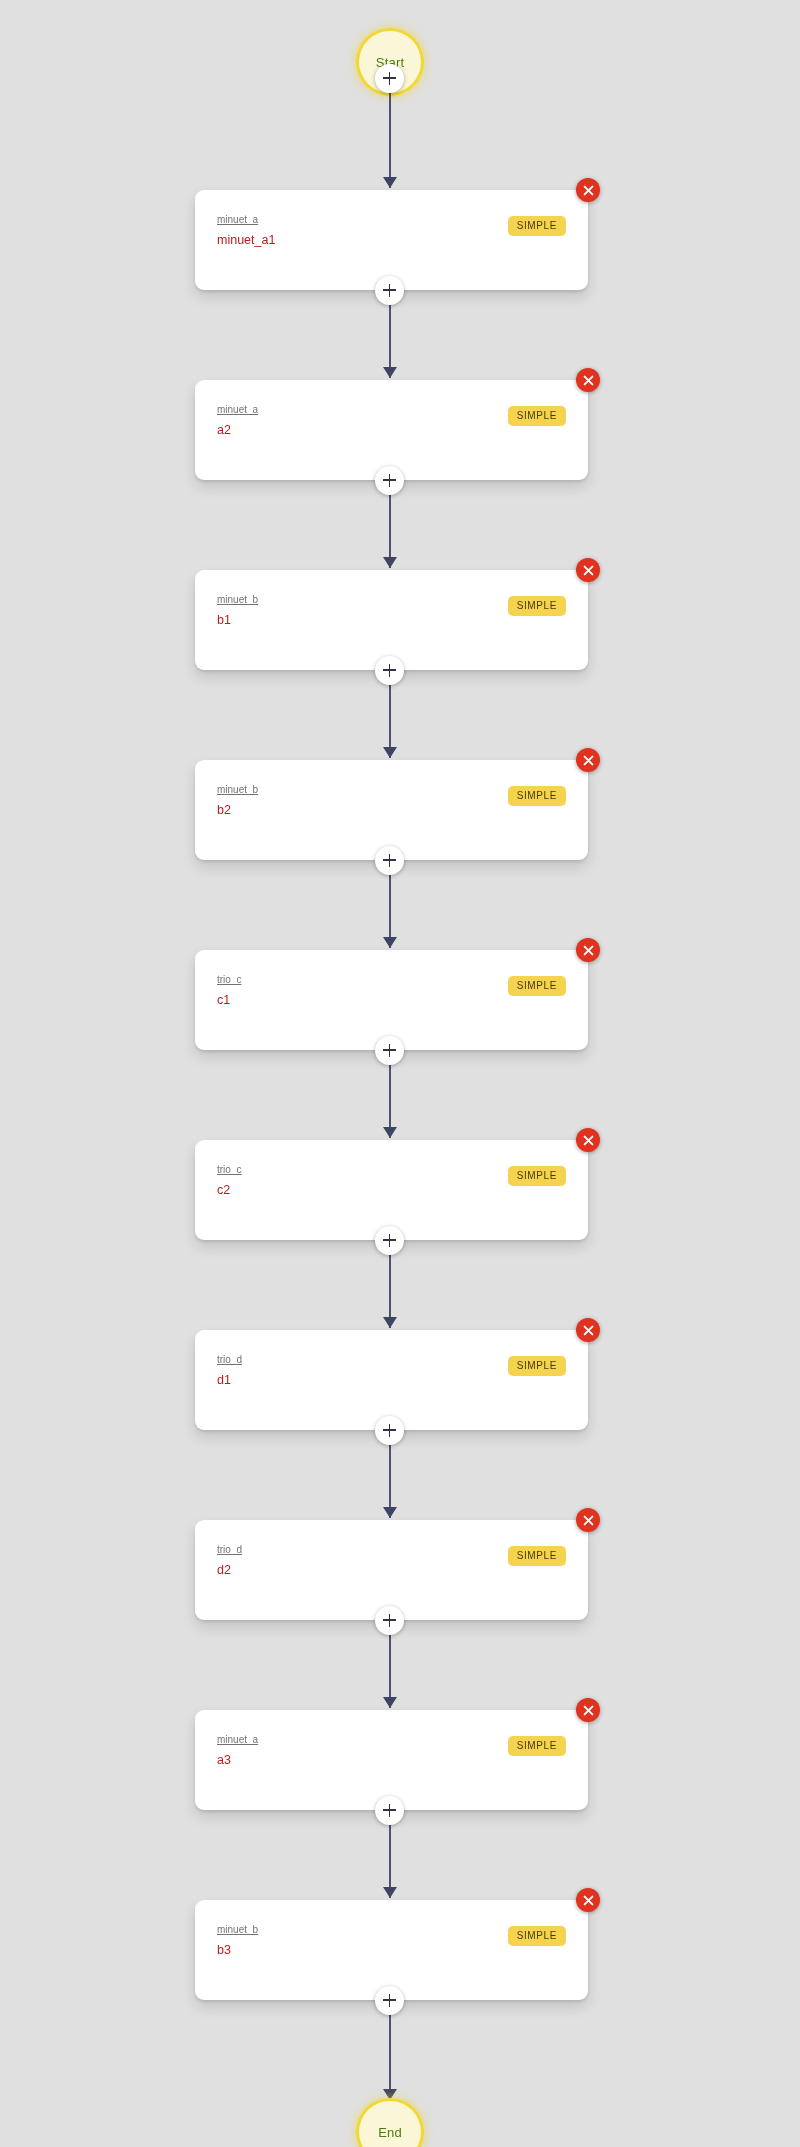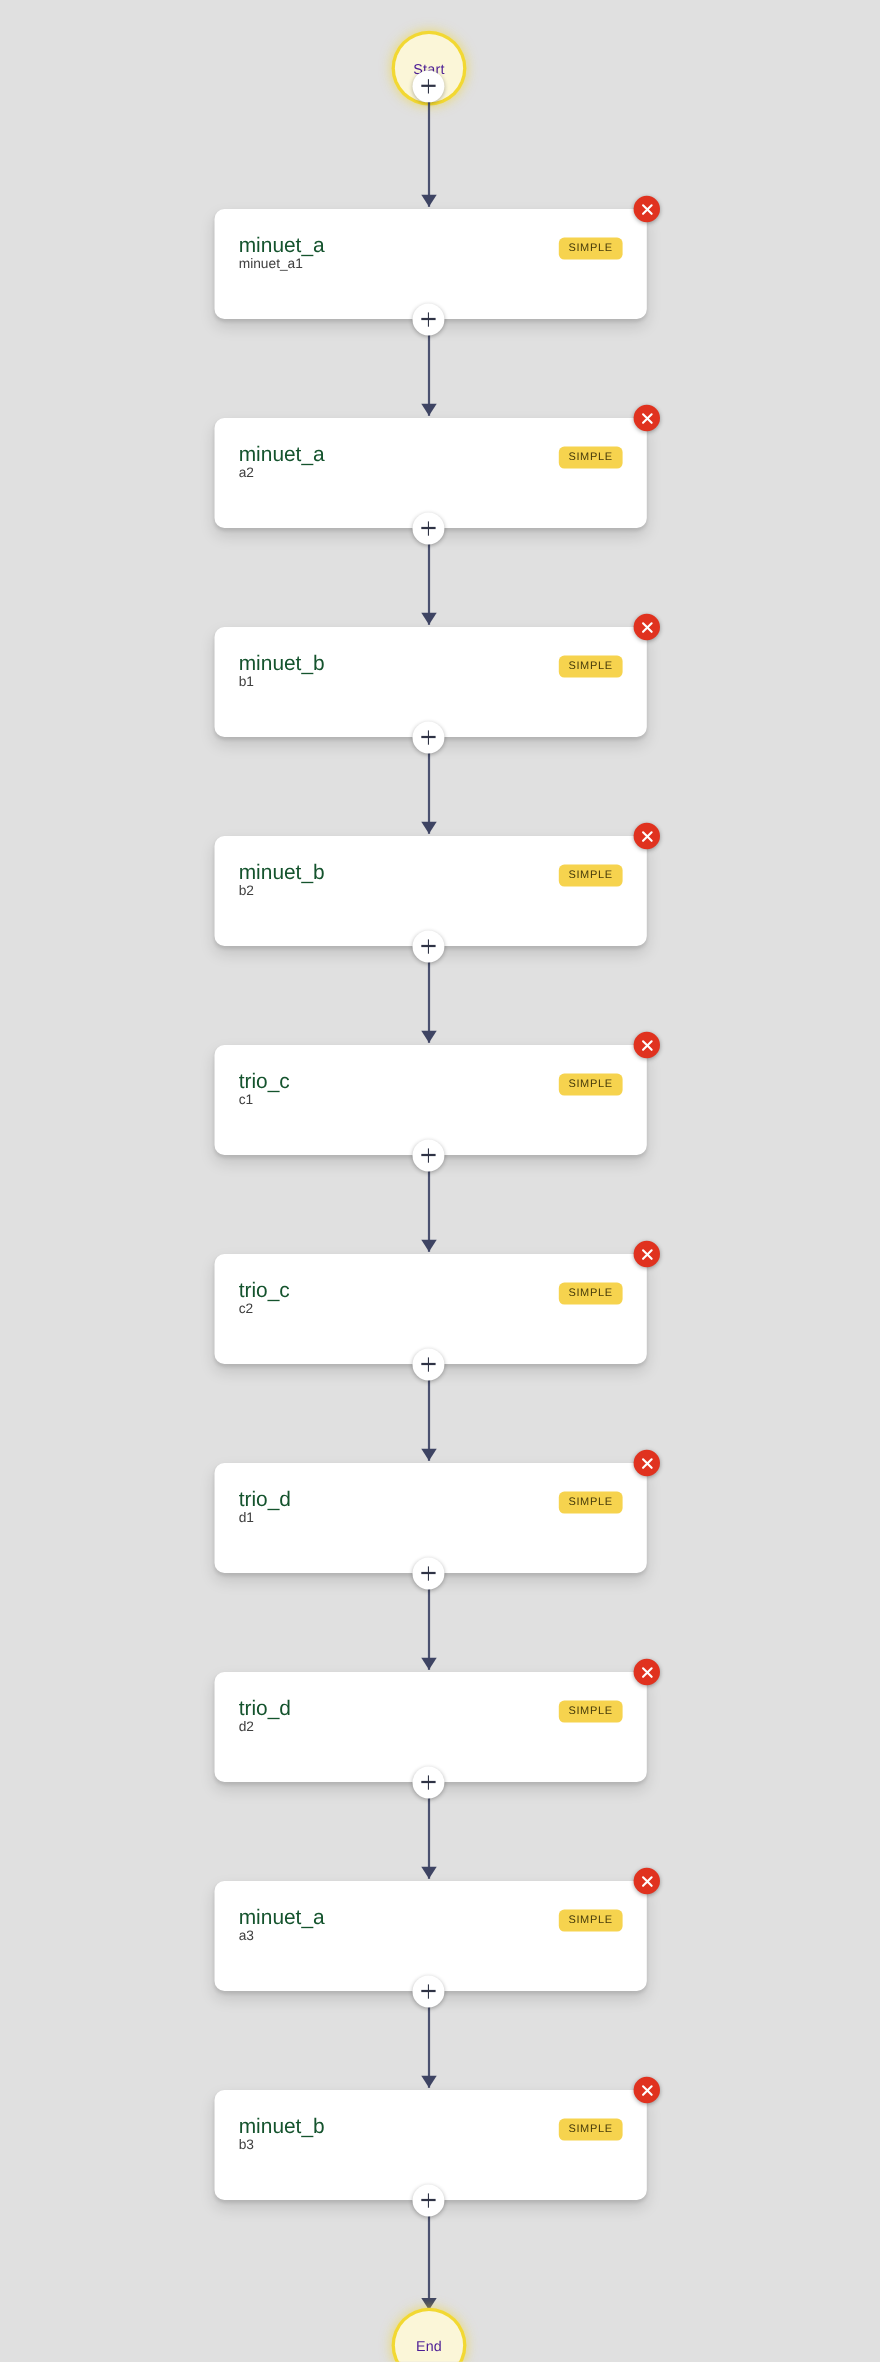--- a/index.html
+++ b/index.html
@@ -31,21 +31,21 @@
     box-shadow:
       0 0 0 3px #f2d832,
       0 0 10px 4px rgba(240, 214, 50, 0.55);
     display: flex;
     align-items: center;
     justify-content: center;
     box-sizing: border-box;
   }
   .terminal-label {
     font-size: 13px;
-    color: #4c1d95;
+    color: #4d7c0f;
     letter-spacing: 0.2px;
     line-height: 1;
   }
 
   #start-node { left: 359px; top: 31px; }
   #end-node   { left: 359px; top: 2101px; }
 
   
   .edge {
     position: absolute;
@@ -98,31 +98,32 @@
       0 2px 3px rgba(0,0,0,0.10),
       0 7px 14px rgba(0,0,0,0.13);
     box-sizing: border-box;
     z-index: 4;
   }
 
   .card-title {
     position: absolute;
     left: 22px;
     top: 24px;
-    font-size: 19px;
-    color: #14532d;
+    font-size: 10px;
+    color: #737373;
     line-height: 1.1;
     white-space: nowrap;
+    text-decoration: underline;
   }
   .card-subtitle {
     position: absolute;
     left: 22px;
     top: 44px;
     font-size: 12.5px;
-    color: #404040;
+    color: #b91c1c;
     line-height: 1.1;
     white-space: nowrap;
   }
 
   .badge {
     position: absolute;
     right: 22px;
     top: 26px;
     background: #f6d34e;
     color: #453a0a;

